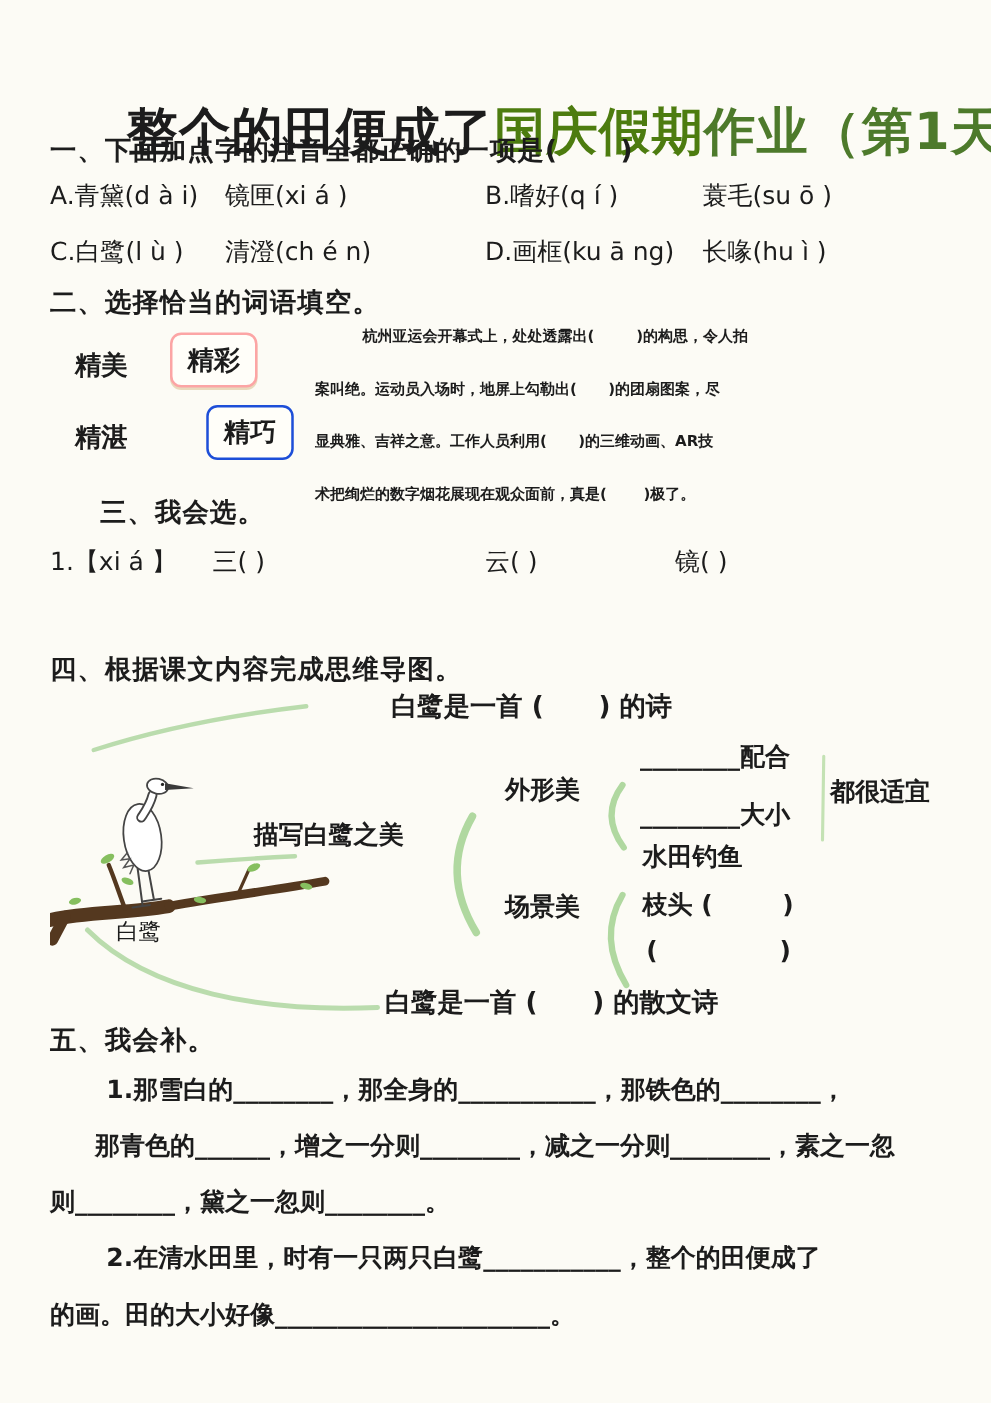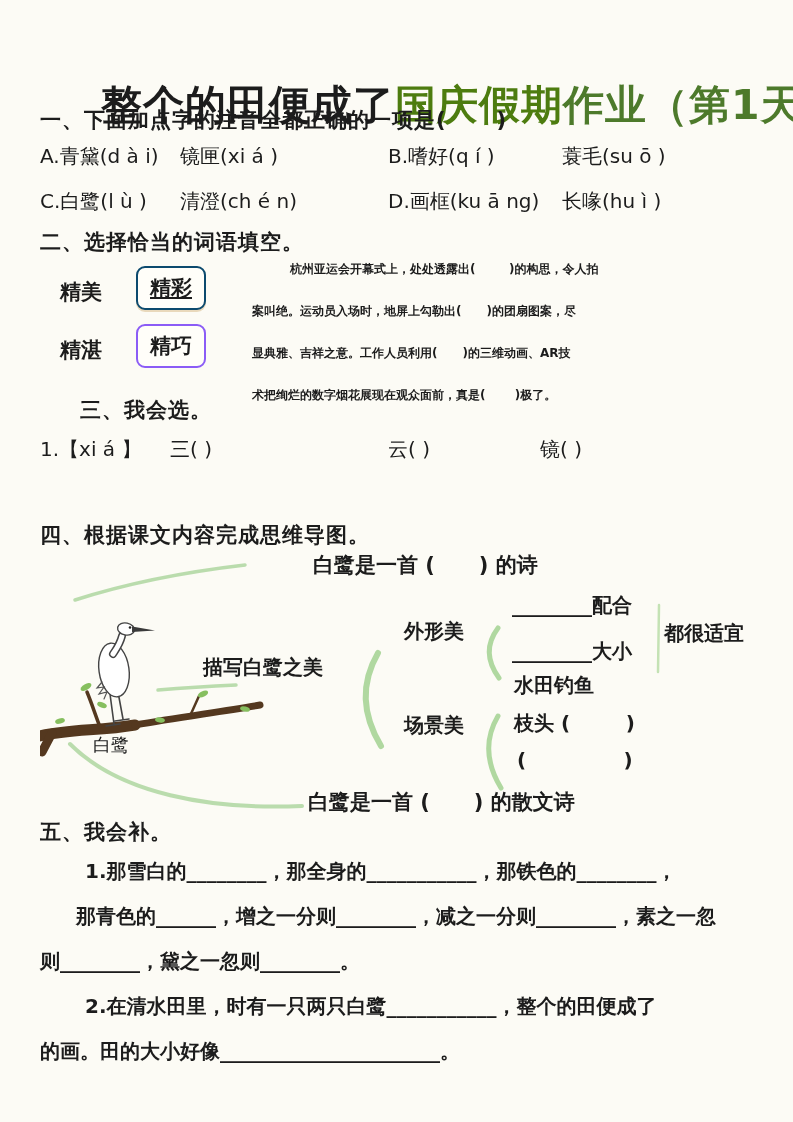--- a/index.html
+++ b/index.html
@@ -13,22 +13,22 @@
   .h{font-size:21px;font-weight:800;letter-spacing:1px;}
   #s1h{top:106px;}
   .optrow{position:absolute;left:40px;width:713px;height:30px;font-size:20px;font-weight:400;}
   #s1r1{top:143px;}
   #s1r2{top:188px;}
   .optrow span{position:absolute;top:0;}
   #s2h{top:228px;}
   #bank{position:absolute;left:40px;top:252px;width:212px;height:140px;}
   .bankword{position:absolute;font-size:21px;font-weight:700;}
   .bankbox{position:absolute;font-size:21px;font-weight:700;padding:6px 12px;border-radius:9px;background:#fffef9;}
-  .box-tan{border:2px solid #0c4a6e;box-shadow:0 2px 0 #e9d9bc;text-decoration:underline;}
-  .box-gray{border:2px solid #8b5cf6;}
+  .box-tan{border:2px solid #fca5a5;box-shadow:0 2px 0 #e9d9bc;}
+  .box-gray{border:2px solid #1d4ed8;margin-left:29px;}
   #para{position:absolute;left:252px;top:248px;width:515px;font-size:12px;font-weight:600;line-height:42px;}
   #para .ind{text-indent:38px;}
   #s3h{top:396px;margin-left:40px;}
   #s3r1{top:436px;}
   #s3r2{top:481px;}
   #s4h{top:521px;}
   #mindmap{position:absolute;left:40px;top:548px;width:713px;height:268px;}
   .mm{position:absolute;font-size:20px;font-weight:600;white-space:pre;}
   #mm-top{left:273px;top:3px;font-size:21px;}
   #mm-branch{left:163px;top:106px;}

